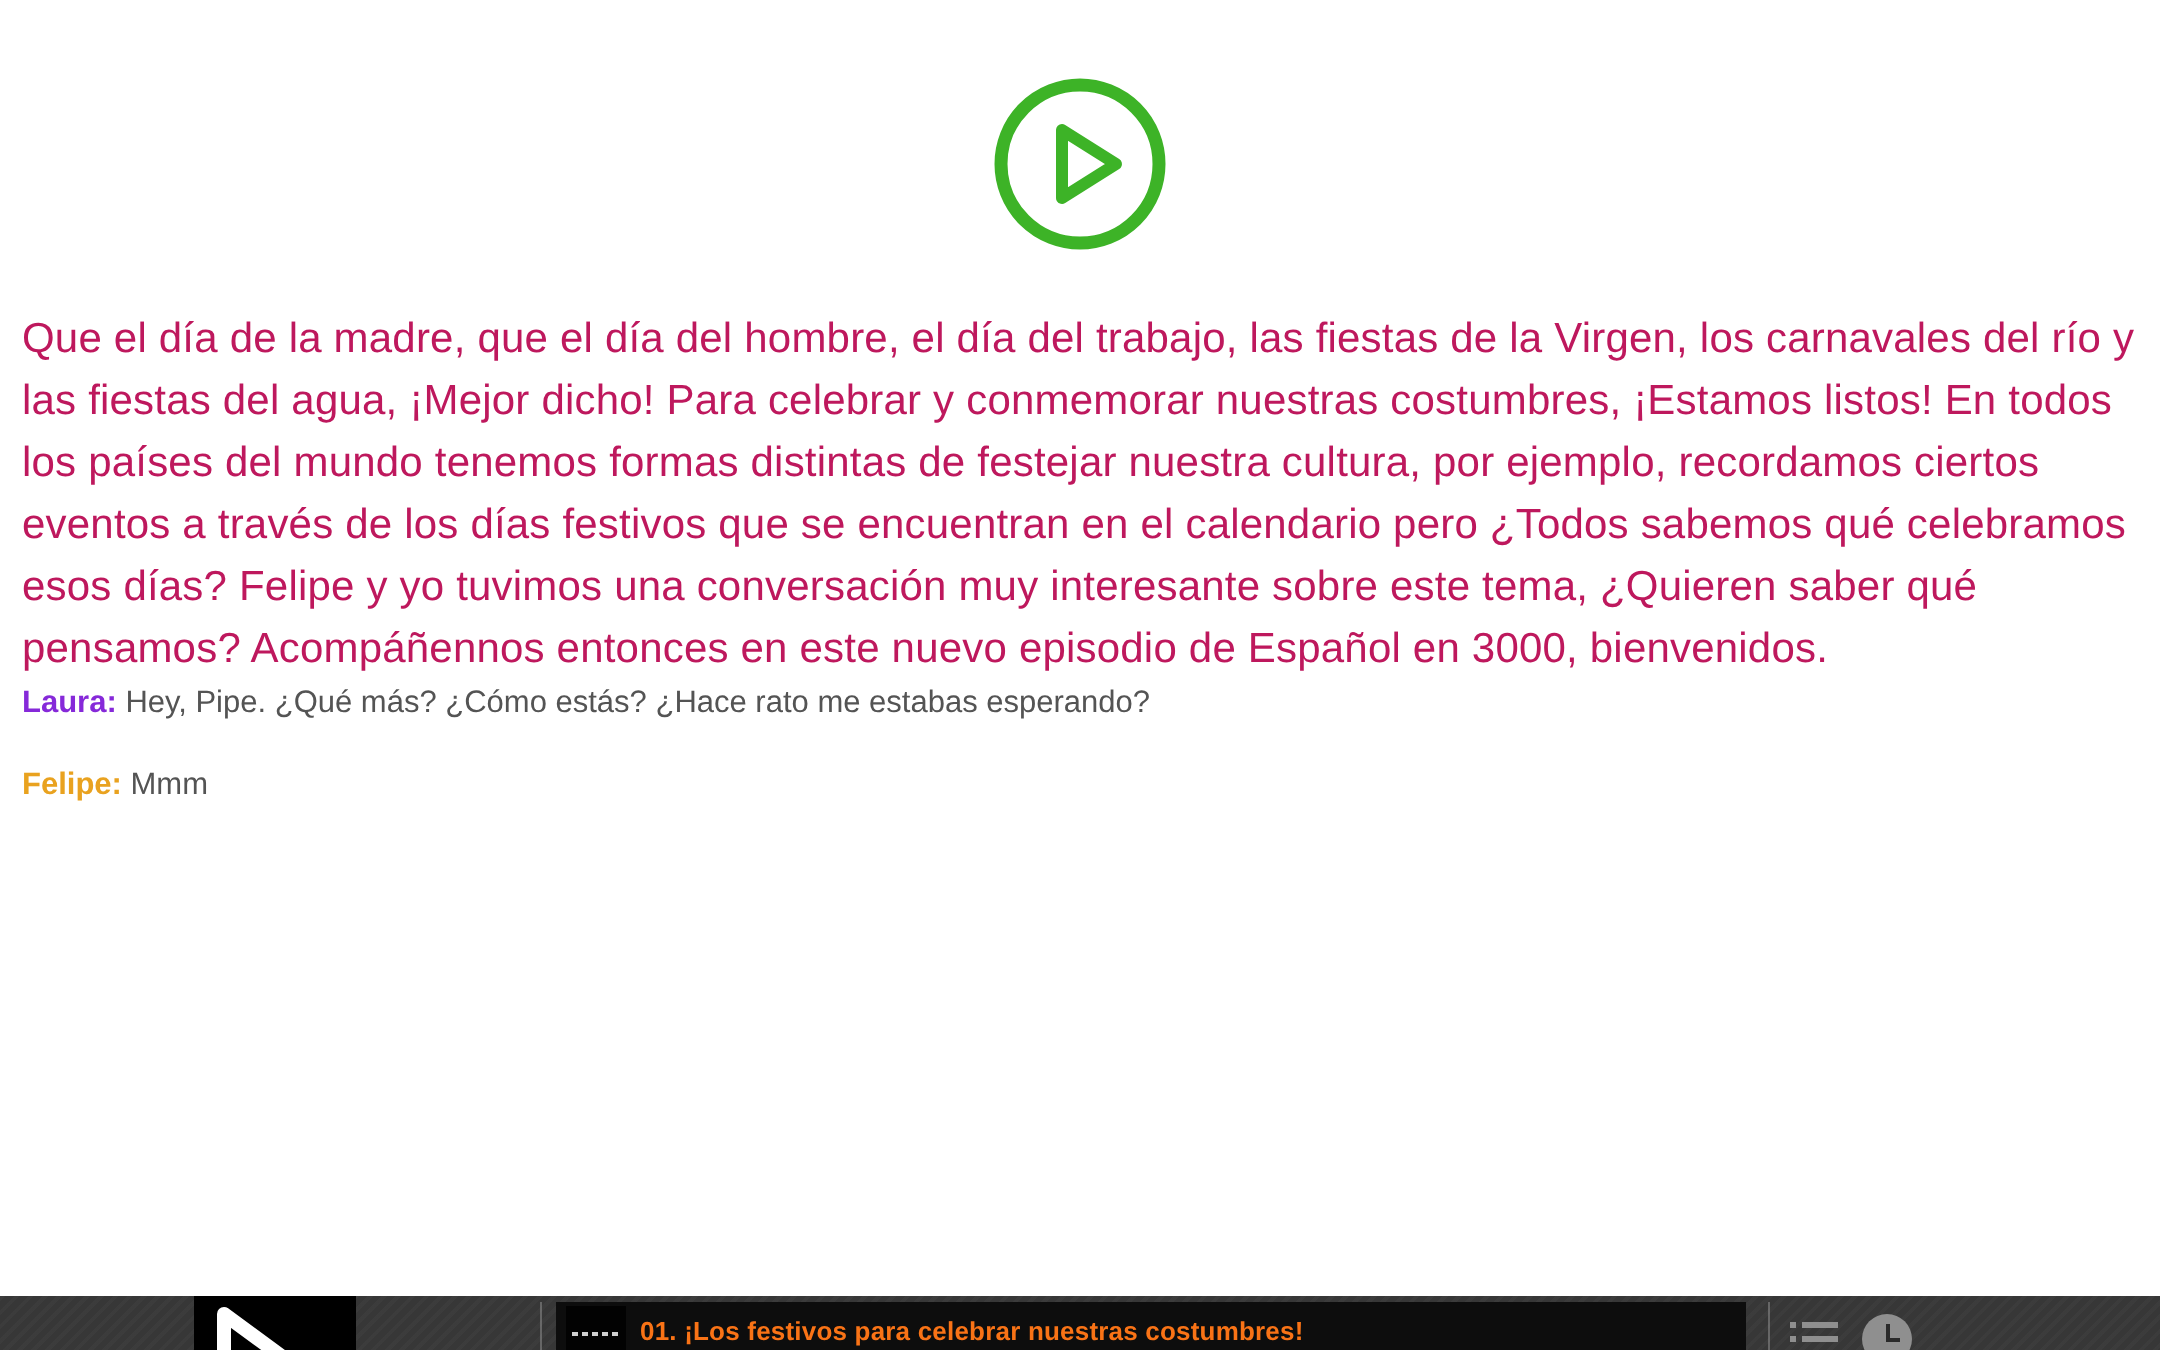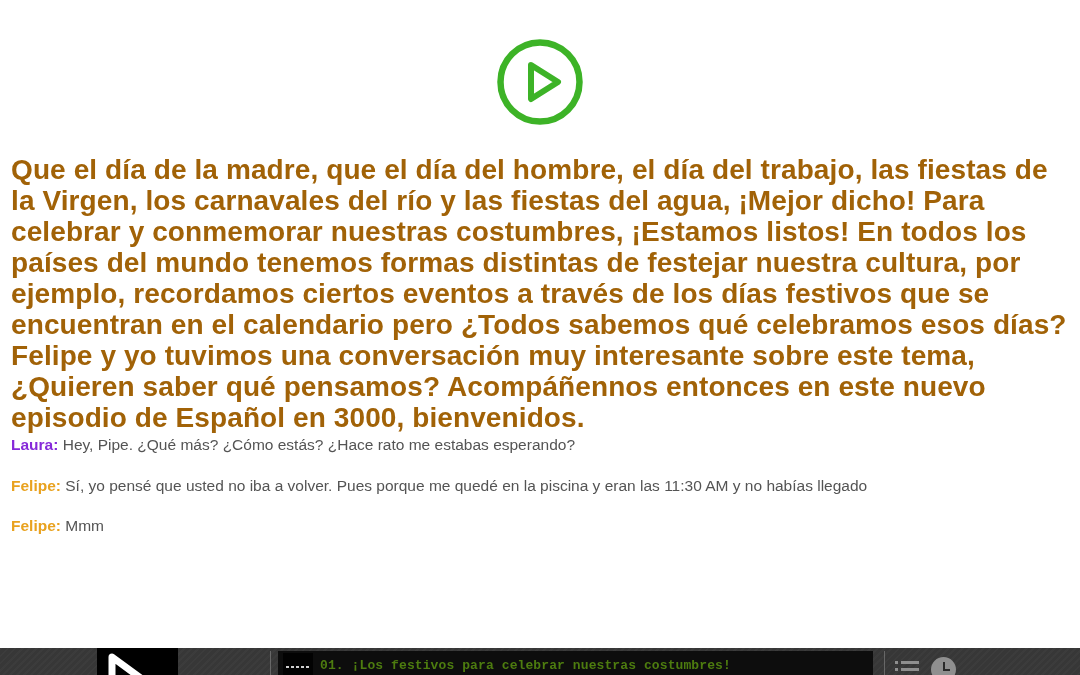--- a/index.html
+++ b/index.html
@@ -18,24 +18,24 @@
     padding-top: 38px;
     display: flex;
     justify-content: center;
   }
   .play-circle { display: block; }
 
   
   .intro {
     margin-top: 28px;
     padding: 0 10px 0 11px;
-    font-size: 28px;
-    font-weight: 700;
+    font-size: 21px;
+    font-weight: 400;
     line-height: 31px;
-    color: #a16207;
+    color: #be185d;
     letter-spacing: 0.1px;
   }
 
   
   .dialogue {
     padding: 0 14px 0 11px;
     font-size: 15.5px;
     line-height: 24px;
     color: #545454;
   }
@@ -102,24 +102,23 @@
     height: 2px;
     background: repeating-linear-gradient(90deg,
       #cfcfcf 0 3px, transparent 3px 5px);
   }
   .track-title {
     position: absolute;
     left: 42px;
     top: 7px;
     font-size: 13px;
     font-weight: 700;
-    color: #4d7c0f;
+    color: #f97316;
     white-space: nowrap;
     letter-spacing: 0.1px;
-    font-family: Liberation Mono, monospace;
   }
 
   .bar-icons {
     position: absolute;
     left: 895px;
     top: 9px;
     display: flex;
     align-items: flex-start;
     gap: 12px;
   }
@@ -164,24 +163,20 @@
 
 <p class="intro">Que el día de la madre, que el día del hombre, el día del trabajo, las fiestas de la Virgen, los carnavales del río y las fiestas del agua, ¡Mejor dicho! Para celebrar y conmemorar nuestras costumbres, ¡Estamos listos! En todos los países del mundo tenemos formas distintas de festejar nuestra cultura, por ejemplo, recordamos ciertos eventos a través de los días festivos que se encuentran en el calendario pero ¿Todos sabemos qué celebramos esos días? Felipe y yo tuvimos una conversación muy interesante sobre este tema, ¿Quieren saber qué pensamos? Acompáñennos entonces en este nuevo episodio de Español en 3000, bienvenidos.</p>
 
 <div class="dialogue">
   <p>
     <span class="speaker laura">Laura:</span>
     <span>Hey, Pipe. ¿Qué más? ¿Cómo estás? ¿Hace rato me estabas esperando?</span>
   </p>
   <p>
     <span class="speaker felipe">Felipe:</span>
-    <span>Sí, yo pensé que usted no iba a volver. Pues porque me quedé en la piscina y eran las 11:30 AM y no habías llegado</span>
-  </p>
-  <p>
-    <span class="speaker felipe">Felipe:</span>
     <span>Mmm</span>
   </p>
 </div>
 
 <div class="media-bar">
 
   <div class="video-thumb">
     <svg width="81" height="90" viewBox="0 0 81 90">
       <path d="M 15 9 L 60 42 L 15 75 Z" fill="none" stroke="#ffffff" stroke-width="7" stroke-linejoin="round"></path>
     </svg>

